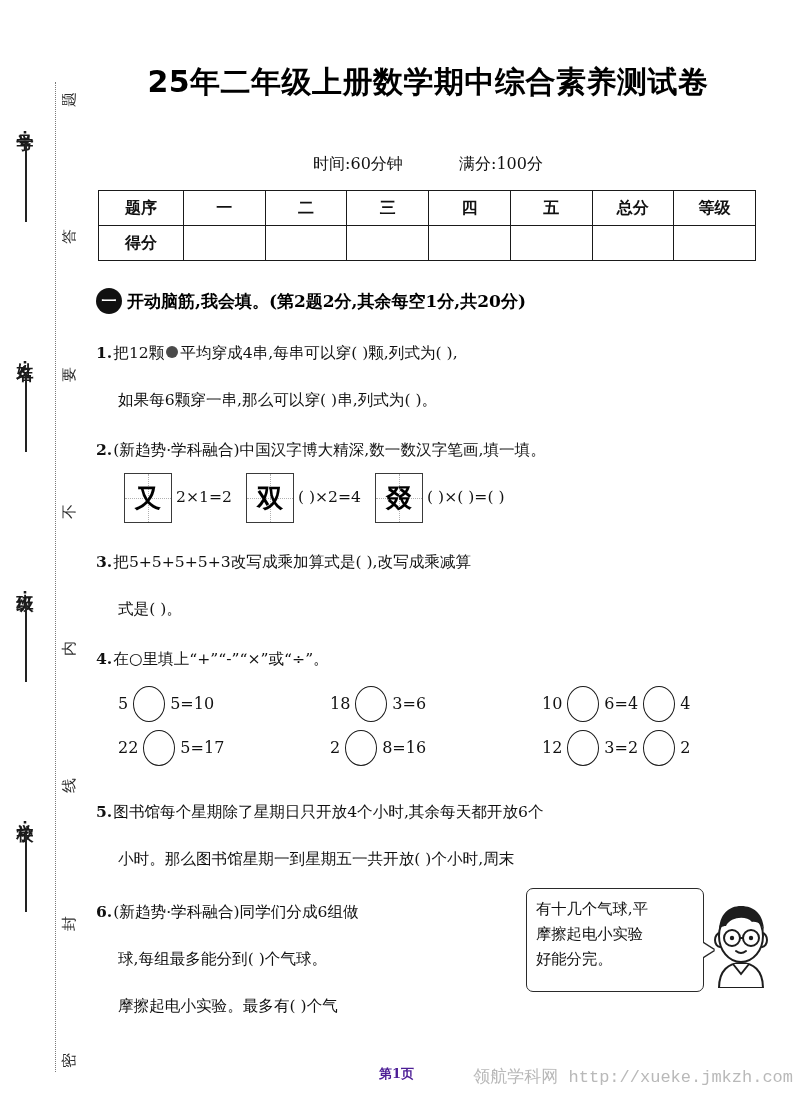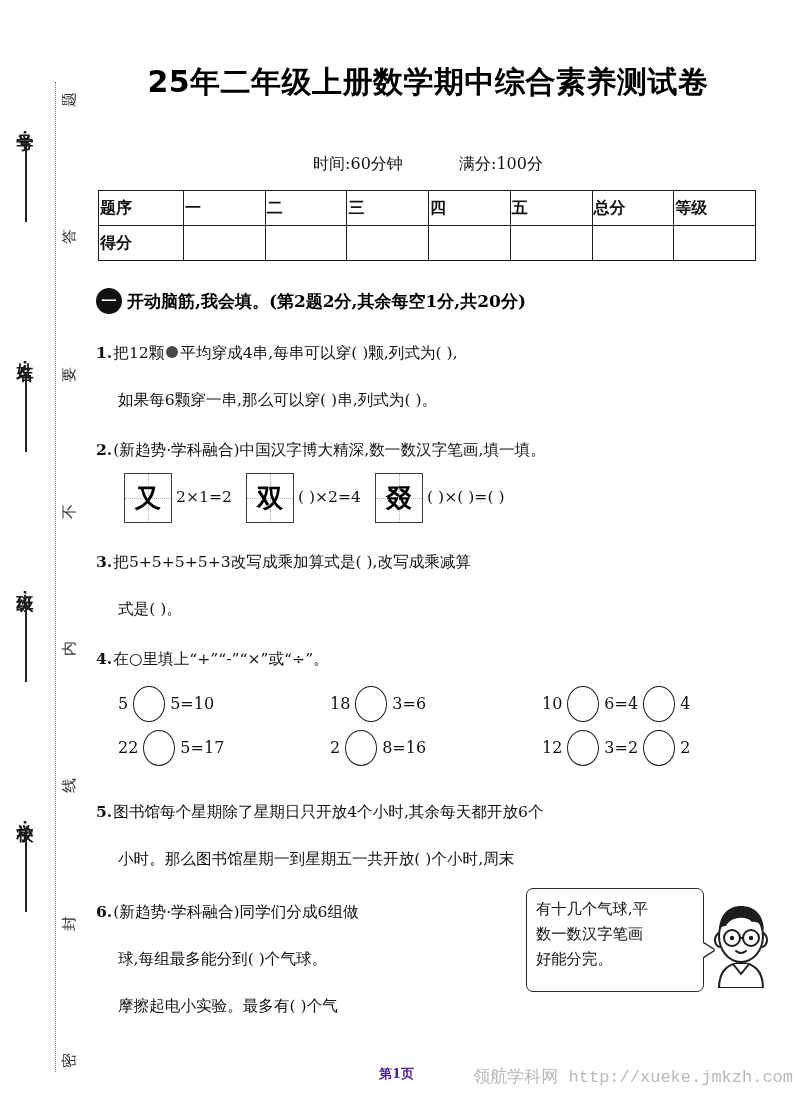--- a/index.html
+++ b/index.html
@@ -116,20 +116,21 @@
     position: absolute;
     left: 20px;
     top: 190px;
     width: 658px;
     border-collapse: collapse;
     table-layout: fixed;
   }
   #score-table td {
     border: 1.5px solid #1a1a1a;
     height: 32px;
+    text-align: center;
     vertical-align: middle;
     font-size: 16px;
     font-weight: bold;
     color: #111;
   }
   #score-table td.hcell { width: 82px; }
 
   
   #content {
     position: absolute;
@@ -526,21 +527,21 @@
           <span class="q-txt">球,每组最多能分到(      )个气球。</span>
         </div>
         <div class="q-line q-indent q-sub">
           <span class="q-txt">摩擦起电小实验。最多有(      )个气</span>
         </div>
       </div>
 
       <div id="bubble-wrap">
         <div class="bubble">
           <div>有十几个气球,平</div>
-          <div>数一数汉字笔画</div>
+          <div>摩擦起电小实验</div>
           <div>好能分完。</div>
           <div class="bubble-tail"></div>
         </div>
 
         <div class="avatar">
           <svg width="66" height="86" viewBox="0 0 66 86">
 
             <path d="M11 86 C11 68 21 61 33 61 C45 61 55 68 55 86 Z" fill="#ffffff" stroke="#1d1d1d" stroke-width="2"></path>
 
             <path d="M25 62 L33 72 L41 62" fill="#ffffff" stroke="#1d1d1d" stroke-width="2"></path>

